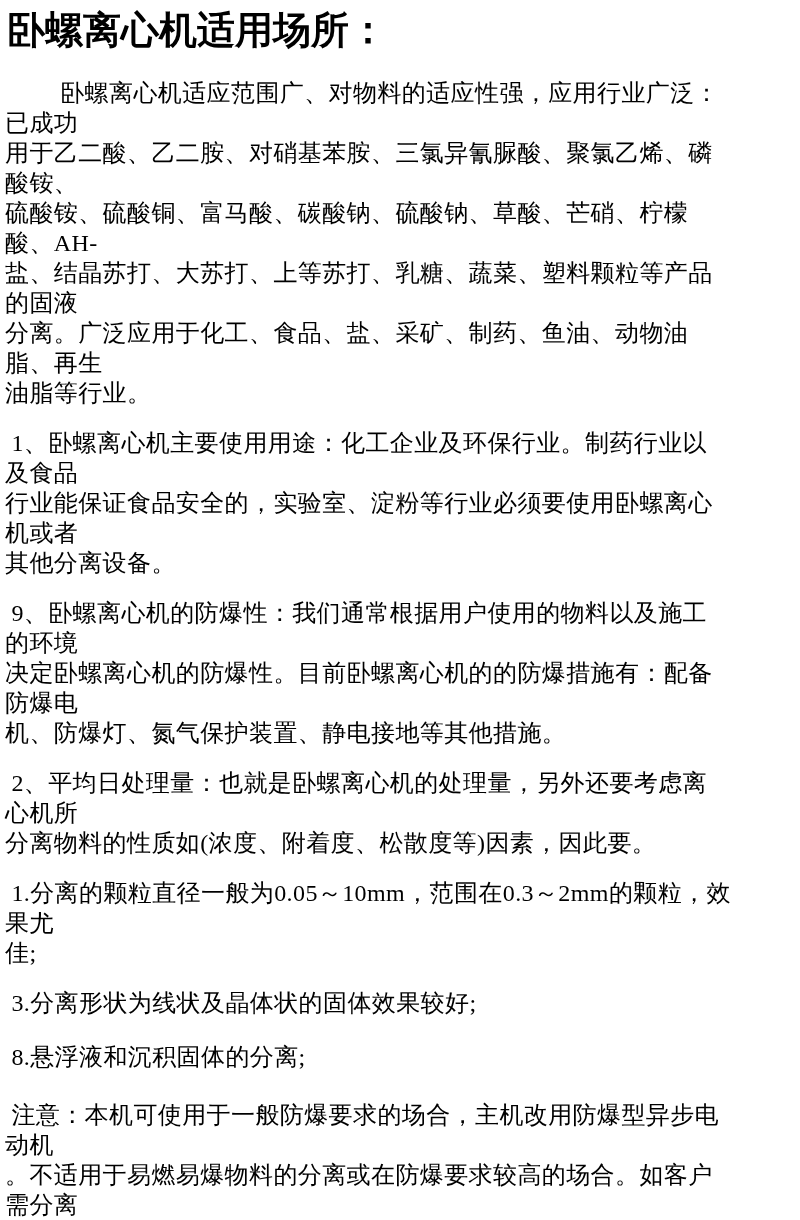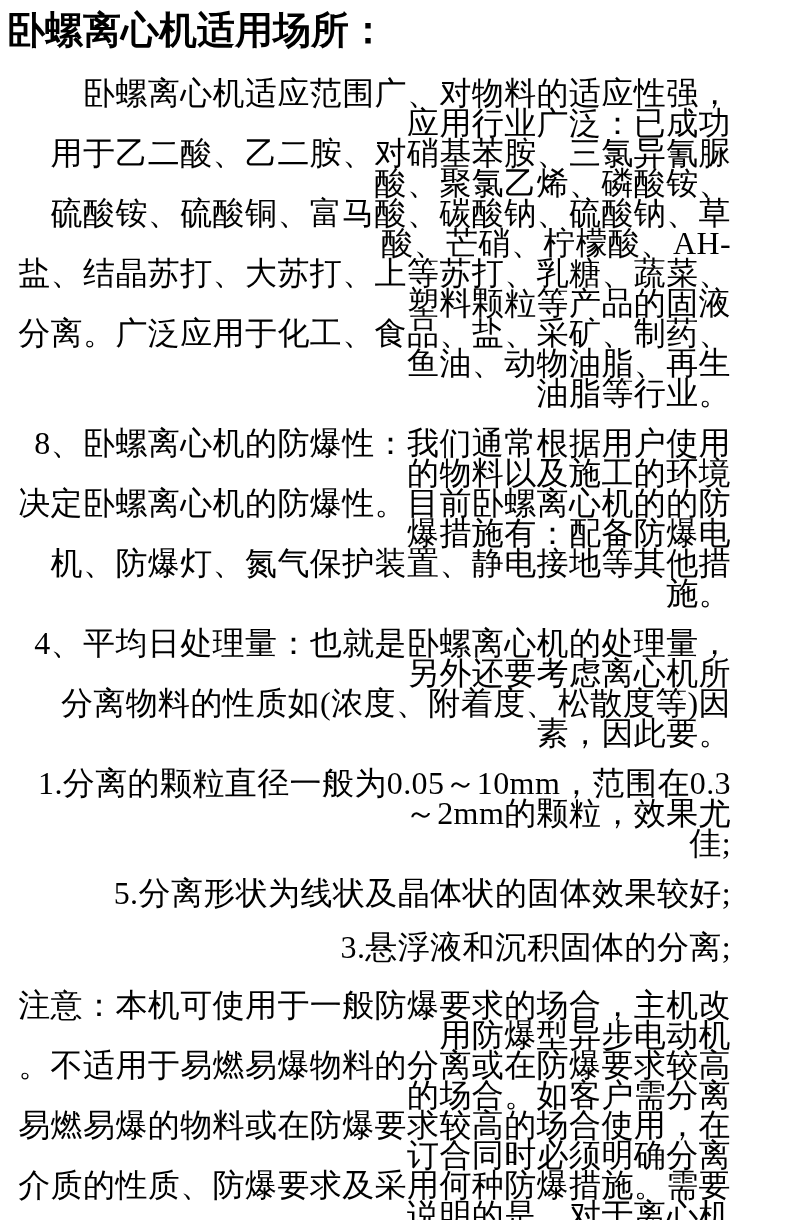--- a/index.html
+++ b/index.html
@@ -24,61 +24,63 @@
   .doc-title {
     margin: 0 0 24px 2px;
     font-size: 38px;
     line-height: 48px;
     font-weight: bold;
     letter-spacing: 0px;
     white-space: pre-wrap;
   }
   .para {
     margin: 0 0 20px 0;
-    font-size: 32px;
+    font-size: 24px;
     line-height: 30px;
     letter-spacing: 0.4px;
     white-space: pre-wrap;
     word-break: break-all;
-    text-align: right;
   }
   .gap-lg { margin-bottom: 24px; }
   .gap-xl { margin-bottom: 28px; }
   .gap-end { margin-bottom: 0; }
 </style>
 </head>
 <body>
 
 <div class="doc">
   <h1 class="doc-title">卧螺离心机适用场所：</h1>
 
   <p class="para">　　 卧螺离心机适应范围广、对物料的适应性强，应用行业广泛：已成功
 用于乙二酸、乙二胺、对硝基苯胺、三氯异氰脲酸、聚氯乙烯、磷酸铵、
 硫酸铵、硫酸铜、富马酸、碳酸钠、硫酸钠、草酸、芒硝、柠檬酸、AH-
 盐、结晶苏打、大苏打、上等苏打、乳糖、蔬菜、塑料颗粒等产品的固液
 分离。广泛应用于化工、食品、盐、采矿、制药、鱼油、动物油脂、再生
 油脂等行业。</p>
 
 
+  <p class="para"> 1、卧螺离心机主要使用用途：化工企业及环保行业。制药行业以及食品
+行业能保证食品安全的，实验室、淀粉等行业必须要使用卧螺离心机或者
+其他分离设备。</p>
 
 
-  <p class="para"> 8、卧螺离心机的防爆性：我们通常根据用户使用的物料以及施工的环境
+  <p class="para"> 9、卧螺离心机的防爆性：我们通常根据用户使用的物料以及施工的环境
 决定卧螺离心机的防爆性。目前卧螺离心机的的防爆措施有：配备防爆电
 机、防爆灯、氮气保护装置、静电接地等其他措施。</p>
 
-  <p class="para"> 4、平均日处理量：也就是卧螺离心机的处理量，另外还要考虑离心机所
+  <p class="para"> 2、平均日处理量：也就是卧螺离心机的处理量，另外还要考虑离心机所
 分离物料的性质如(浓度、附着度、松散度等)因素，因此要。</p>
 
 
   <p class="para"> 1.分离的颗粒直径一般为0.05～10mm，范围在0.3～2mm的颗粒，效果尤
 佳;</p>
 
-  <p class="para gap-lg"> 5.分离形状为线状及晶体状的固体效果较好;</p>
+  <p class="para gap-lg"> 3.分离形状为线状及晶体状的固体效果较好;</p>
 
-  <p class="para gap-xl"> 3.悬浮液和沉积固体的分离;</p>
+  <p class="para gap-xl"> 8.悬浮液和沉积固体的分离;</p>
 
   <p class="para gap-end"> 注意：本机可使用于一般防爆要求的场合，主机改用防爆型异步电动机
 。不适用于易燃易爆物料的分离或在防爆要求较高的场合。如客户需分离
 易燃易爆的物料或在防爆要求较高的场合使用，在订合同时必须明确分离
 介质的性质、防爆要求及采用何种防爆措施。需要说明的是，对于离心机
 的生产能力，与所分离物料的理化性质(如粘度、流动性、含固量)、生产
 工艺、操作工人的熟练程度、离心机启动和制动方式的选用等有直接的关
 系。</p>
 </div>
 

